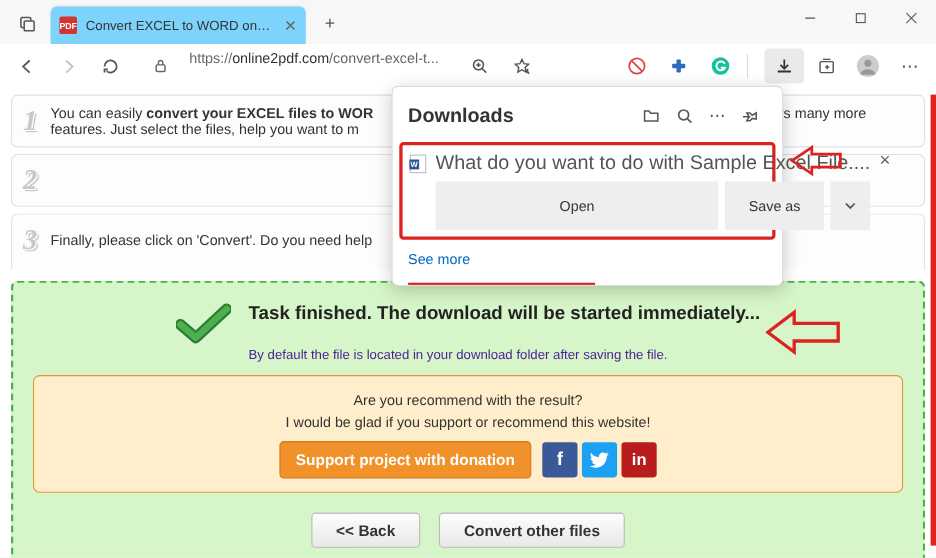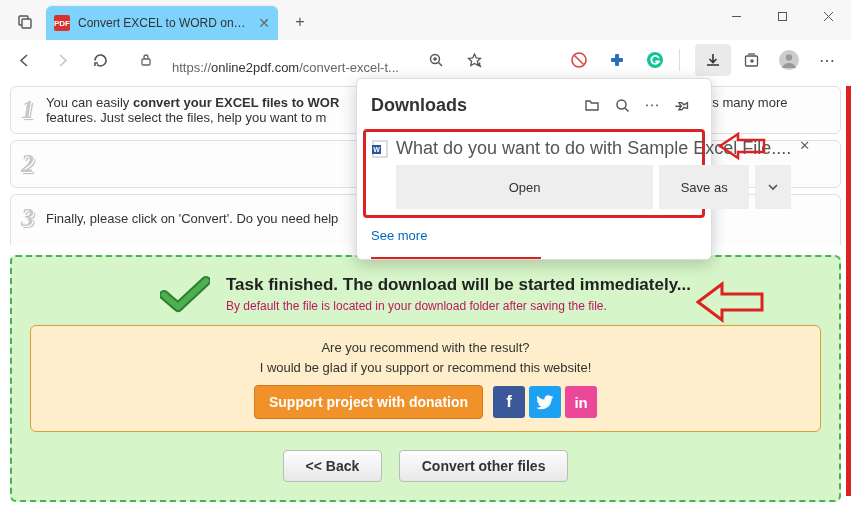--- a/index.html
+++ b/index.html
@@ -12,46 +12,46 @@
 .tab-favicon { width:16px; height:16px; background:#d4342f; color:#fff; font-size:8px; font-weight:bold; display:flex; align-items:center; justify-content:center; border-radius:2px; margin-right:8px; }
 .tab-title { font-size:12px; color:#333; white-space:nowrap; overflow:hidden; text-overflow:ellipsis; max-width:170px; }
 .tab-close { position:absolute; right:8px; font-size:14px; color:#666; }
 .newtab { width:28px; height:28px; margin:8px 0 0 8px; display:flex; align-items:center; justify-content:center; color:#555; font-size:16px; }
 .win-controls { position:absolute; right:0; top:0; display:flex; }
 .win-btn { width:46px; height:32px; display:flex; align-items:center; justify-content:center; color:#555; }
 
 
 .toolbar { height:40px; background:#fff; display:flex; align-items:center; padding:0 6px; gap:2px; }
 .tbtn { width:36px; height:32px; display:flex; align-items:center; justify-content:center; color:#555; border-radius:4px; }
-.addr { flex:0 0 250px; height:30px; display:flex; align-items:flex-end; gap:6px; padding:0 6px; }
+.addr { flex:0 0 250px; height:30px; display:flex; align-items:flex-start; gap:6px; padding:0 6px; }
 .addr-url { font-size:13px; color:#666; white-space:nowrap; overflow:hidden; text-overflow:ellipsis; }
 .addr-url .host { color:#333; }
 .spacer { width:6px; }
 
 
 .page { padding:6px 10px 0 10px; position:relative; }
 .step { border:1px solid #e0e0e0; border-radius:6px; padding:8px 10px; margin-bottom:6px; display:flex; align-items:center; background:#fdfdfd; }
 .step-num { font-size:26px; font-weight:bold; color:#c8c8c8; font-style:italic; margin-right:12px; font-family:Georgia,serif; text-shadow:1px 1px 0 #fff, 2px 2px 1px #bbb; }
 .step-text { font-size:13px; color:#333; }
 .step-text b { font-weight:bold; }
 
 .green-box { border:2px dashed #4caf50; background:#d6f5c8; border-radius:6px; padding:18px 14px 18px 14px; margin-top:10px; }
 .finished-row { display:flex; align-items:flex-start; gap:16px; justify-content:center; margin-bottom:12px; }
 .check { width:50px; height:36px; position:relative; }
 .check svg { width:50px; height:40px; }
 .finished-text h2 { font-size:17px; font-weight:bold; color:#222; }
-.finished-text p { font-size:12px; color:#be185d; margin-top:4px; }
+.finished-text p { font-size:12px; color:#4c1d95; margin-top:20px; }
 
 .peach { background:#ffeecb; border:1px solid #e09a3a; border-radius:6px; padding:12px; text-align:center; margin:0 4px; }
 .peach p { font-size:13px; color:#333; line-height:1.5; }
 .support-row { margin-top:8px; display:flex; align-items:center; justify-content:center; gap:10px; }
 .support-btn { background:#f0912a; color:#fff; border:1px solid #d6771a; border-radius:4px; padding:8px 14px; font-size:14px; font-weight:bold; }
 .social { display:flex; gap:4px; }
 .soc { width:32px; height:32px; display:flex; align-items:center; justify-content:center; color:#fff; font-weight:bold; border-radius:3px; font-size:17px; font-family:Arial; }
-.fb { background:#3b5998; } .tw { background:#1da1f2; } .li { background:#ec4899; }
+.fb { background:#3b5998; } .tw { background:#1da1f2; } .li { background:#b91c1c; }
 
 .bottom-btns { text-align:center; margin-top:18px; }
 .grey-btn { display:inline-block; background:linear-gradient(#fdfdfd,#e8e8e8); border:1px solid #bbb; border-radius:4px; padding:7px 22px; font-size:14px; font-weight:bold; color:#333; margin:0 6px; }
 
 
 .dl-panel { position:absolute; top:78px; left:356px; width:356px; background:#fff; border:1px solid #ddd; box-shadow:0 4px 16px rgba(0,0,0,.2); border-radius:6px; z-index:50; }
 .dl-head { display:flex; align-items:center; padding:12px 14px 10px 14px; }
 .dl-title { font-size:18px; font-weight:600; color:#333; flex:1; }
 .dl-headicon { width:30px; height:28px; display:flex; align-items:center; justify-content:center; color:#555; }
 .dl-item-wrap { border:3px solid #d22; border-radius:4px; margin:0 6px; padding:6px; }

